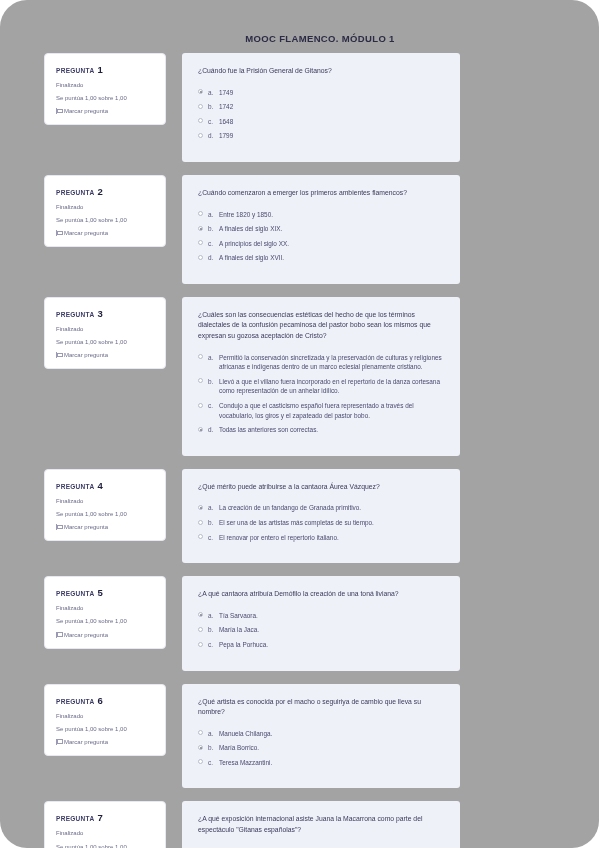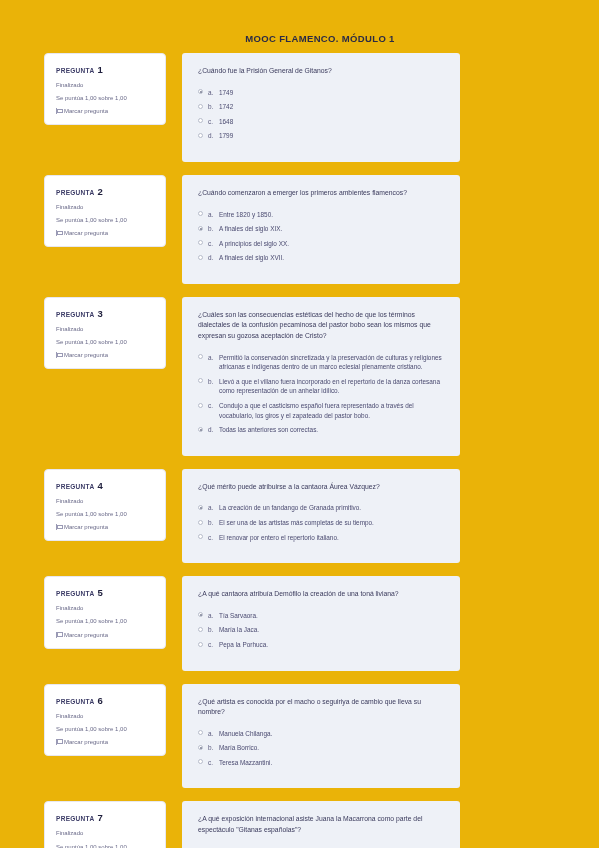--- a/index.html
+++ b/index.html
@@ -12,21 +12,22 @@
     height: 848px;
     font-family: "Liberation Sans", sans-serif;
     color: #32325d;
     -webkit-font-smoothing: antialiased;
   }
   .page {
     position: relative;
     width: 599px;
     height: 848px;
     overflow: hidden;
-    background: #eab308;
+    background: #a3a3a3;
+    border-radius: 27px;
   }
   .quiz-title {
     position: absolute;
     left: 180px;
     top: 33px;
     width: 280px;
     text-align: center;
     font-size: 9.5px;
     font-weight: bold;
     letter-spacing: 0.35px;

